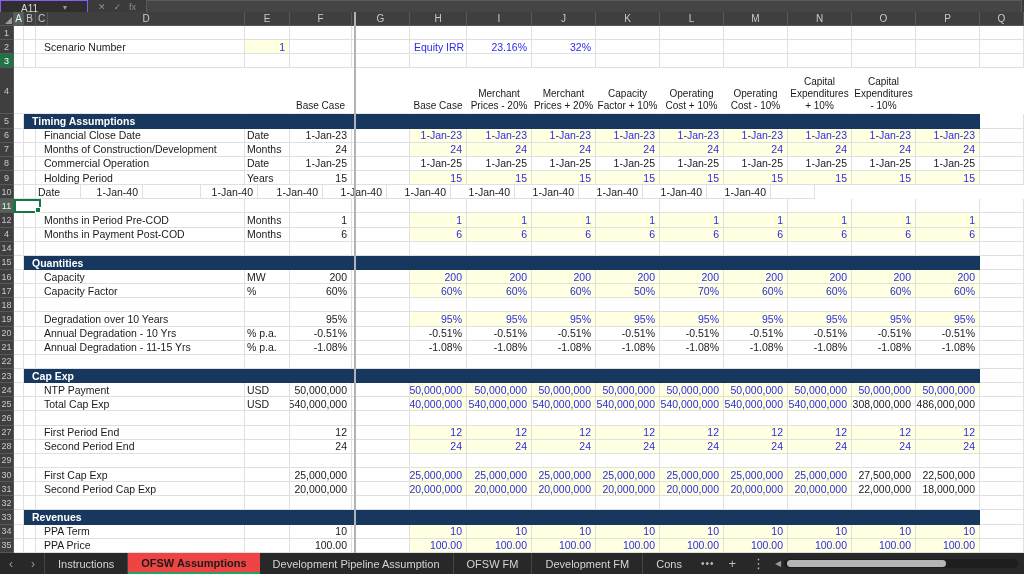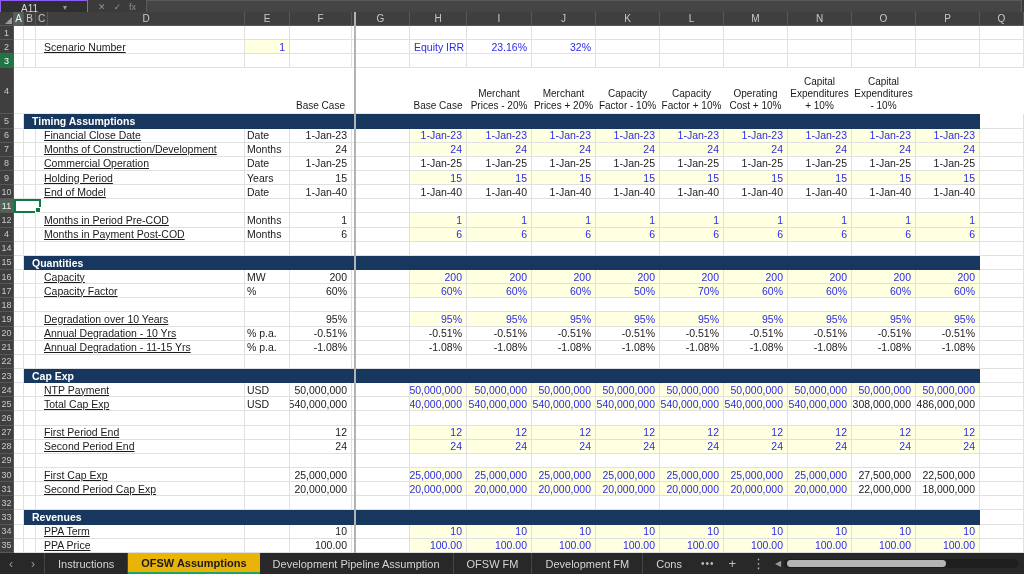--- a/index.html
+++ b/index.html
@@ -28,21 +28,21 @@
   .hdrcell.sel { background:#54615a; color:#eaf5ee; }
   .rowhdr { flex:0 0 14px; height:100%; background:#3f3f3f; color:#c9c9c9; font-size:9px;
             border-right:1px solid #585858; border-bottom:1px solid #585858;
             display:flex; align-items:center; justify-content:center; }
   .rowhdr.green { background:#217346; color:#fff; }
   .rowhdr.sel { background:#54615a; color:#eaf5ee; }
   .corner { position:relative; }
   .corner::after { content:""; position:absolute; right:1px; bottom:1px;
                    border-bottom:7px solid #9a9a9a; border-left:7px solid transparent; }
 
-  .lbl { padding-left:8px;text-decoration:underline; }
+  .lbl { padding-left:8px; }
   .unit { padding-left:2px; }
   .num { justify-content:flex-end; padding-right:4px; }
   .input { background:#FFFFE1; color:#2B2BE8; }
   .blue { color:#2B2BE8; }
   .secbar { background:#17375E; color:#fff; font-weight:600; padding-left:8px;
             border-right:none; border-bottom:none; }
   .wraphead { white-space:normal; text-align:center; font-size:10px; line-height:12px;
               align-items:flex-end; justify-content:center; border-right:1px solid transparent;
               border-bottom:1px solid #e8e8e8; padding-bottom:1px; }
 
@@ -52,21 +52,21 @@
                 background:#fff; z-index:6; }
   .activecell::after { content:""; position:absolute; right:-2px; bottom:-2px; width:4px; height:4px;
                        background:#0E7A41; border:1px solid #fff; }
 
   
   .tabbar { position:absolute; left:0; bottom:0; width:1024px; height:21px; background:#282828;
             display:flex; align-items:stretch; color:#d5d5d5; font-size:11px; }
   .tnav { display:flex; align-items:center; color:#9a9a9a; font-size:12px; padding:0 9px; }
   .tab { display:flex; align-items:center; padding:0 13px; border-right:1px solid #454545; }
   .tab:first-of-type { border-left:1px solid #454545; }
-  .tab.active { background:#eab308; color:#1b1b1b; font-weight:600; border-bottom:2px solid #21a366;
+  .tab.active { background:#ef4444; color:#1b1b1b; font-weight:600; border-bottom:2px solid #21a366;
                 border-right:none; }
   .moredots { display:flex; align-items:center; color:#bdbdbd; font-size:10px; padding:0 6px; letter-spacing:1px; }
   .addbtn, .menudots { display:flex; align-items:center; color:#bdbdbd; padding:0 8px; font-size:13px; }
   .hscroll { flex:1; display:flex; align-items:center; padding:0 6px 0 2px; }
   .harrow { color:#9a9a9a; font-size:8px; margin-right:3px; }
   .htrack { flex:1; height:9px; background:#1e1e1e; border-radius:5px; position:relative; }
   .hthumb { position:absolute; left:3px; top:1px; height:7px; width:68%; background:#b5b5b5; border-radius:4px; }
 </style>
 </head>
 <body>
@@ -169,23 +169,23 @@
         <div class="rowhdr">4</div>
         <div class="cell wraphead" style="width: 10px;"></div>
         <div class="cell wraphead" style="width: 12px;"></div>
         <div class="cell wraphead" style="width: 209px;"></div>
         <div class="cell wraphead" style="width: 45px;"></div>
         <div class="cell wraphead" style="width: 62px;">Base Case</div>
         <div class="cell wraphead" style="width: 58px;"></div>
         <div class="cell wraphead" style="width: 57px;">Base Case</div>
         <div class="cell wraphead" style="width: 65px;">Merchant Prices - 20%</div>
         <div class="cell wraphead" style="width: 64px;">Merchant Prices + 20%</div>
-        <div class="cell wraphead" style="width: 64px;">Capacity Factor - 10%</div>
         <div class="cell wraphead" style="width: 64px;">Capacity Factor + 10%</div>
         <div class="cell wraphead" style="width: 64px;">Operating Cost + 10%</div>
+        <div class="cell wraphead" style="width: 64px;">Operating Cost - 10%</div>
         <div class="cell wraphead" style="width: 64px;">Capital Expenditures + 10%</div>
         <div class="cell wraphead" style="width: 64px;">Capital Expenditures - 10%</div>
         <div class="cell wraphead" style="width: 44px;"></div>
       </div>
       <div class="row" style="height: 14.15px;">
         <div class="rowhdr">5</div>
         <div class="cell" style="width: 10px;"></div>
         <div class="cell secbar" style="width: 956px;">Timing Assumptions</div>
         <div class="cell" style="width: 44px;"></div>
       </div>
@@ -262,21 +262,20 @@
         <div class="cell input num" style="width: 64px;">15</div>
         <div class="cell input num" style="width: 64px;">15</div>
         <div class="cell input num" style="width: 64px;">15</div>
         <div class="cell input num" style="width: 64px;">15</div>
         <div class="cell" style="width: 44px;"></div>
       </div>
       <div class="row" style="height: 14.15px;">
         <div class="rowhdr">10</div>
         <div class="cell" style="width: 10px;"></div>
         <div class="cell" style="width: 12px;"></div>
-        <div class="cell lbl" style="width: 209px;">End of Model</div>
         <div class="cell unit" style="width: 45px;">Date</div>
         <div class="cell num" style="width: 62px;">1-Jan-40</div>
         <div class="cell" style="width: 58px;"></div>
         <div class="cell num" style="width: 57px;">1-Jan-40</div>
         <div class="cell num" style="width: 65px;">1-Jan-40</div>
         <div class="cell num" style="width: 64px;">1-Jan-40</div>
         <div class="cell num" style="width: 64px;">1-Jan-40</div>
         <div class="cell num" style="width: 64px;">1-Jan-40</div>
         <div class="cell num" style="width: 64px;">1-Jan-40</div>
         <div class="cell num" style="width: 64px;">1-Jan-40</div>

